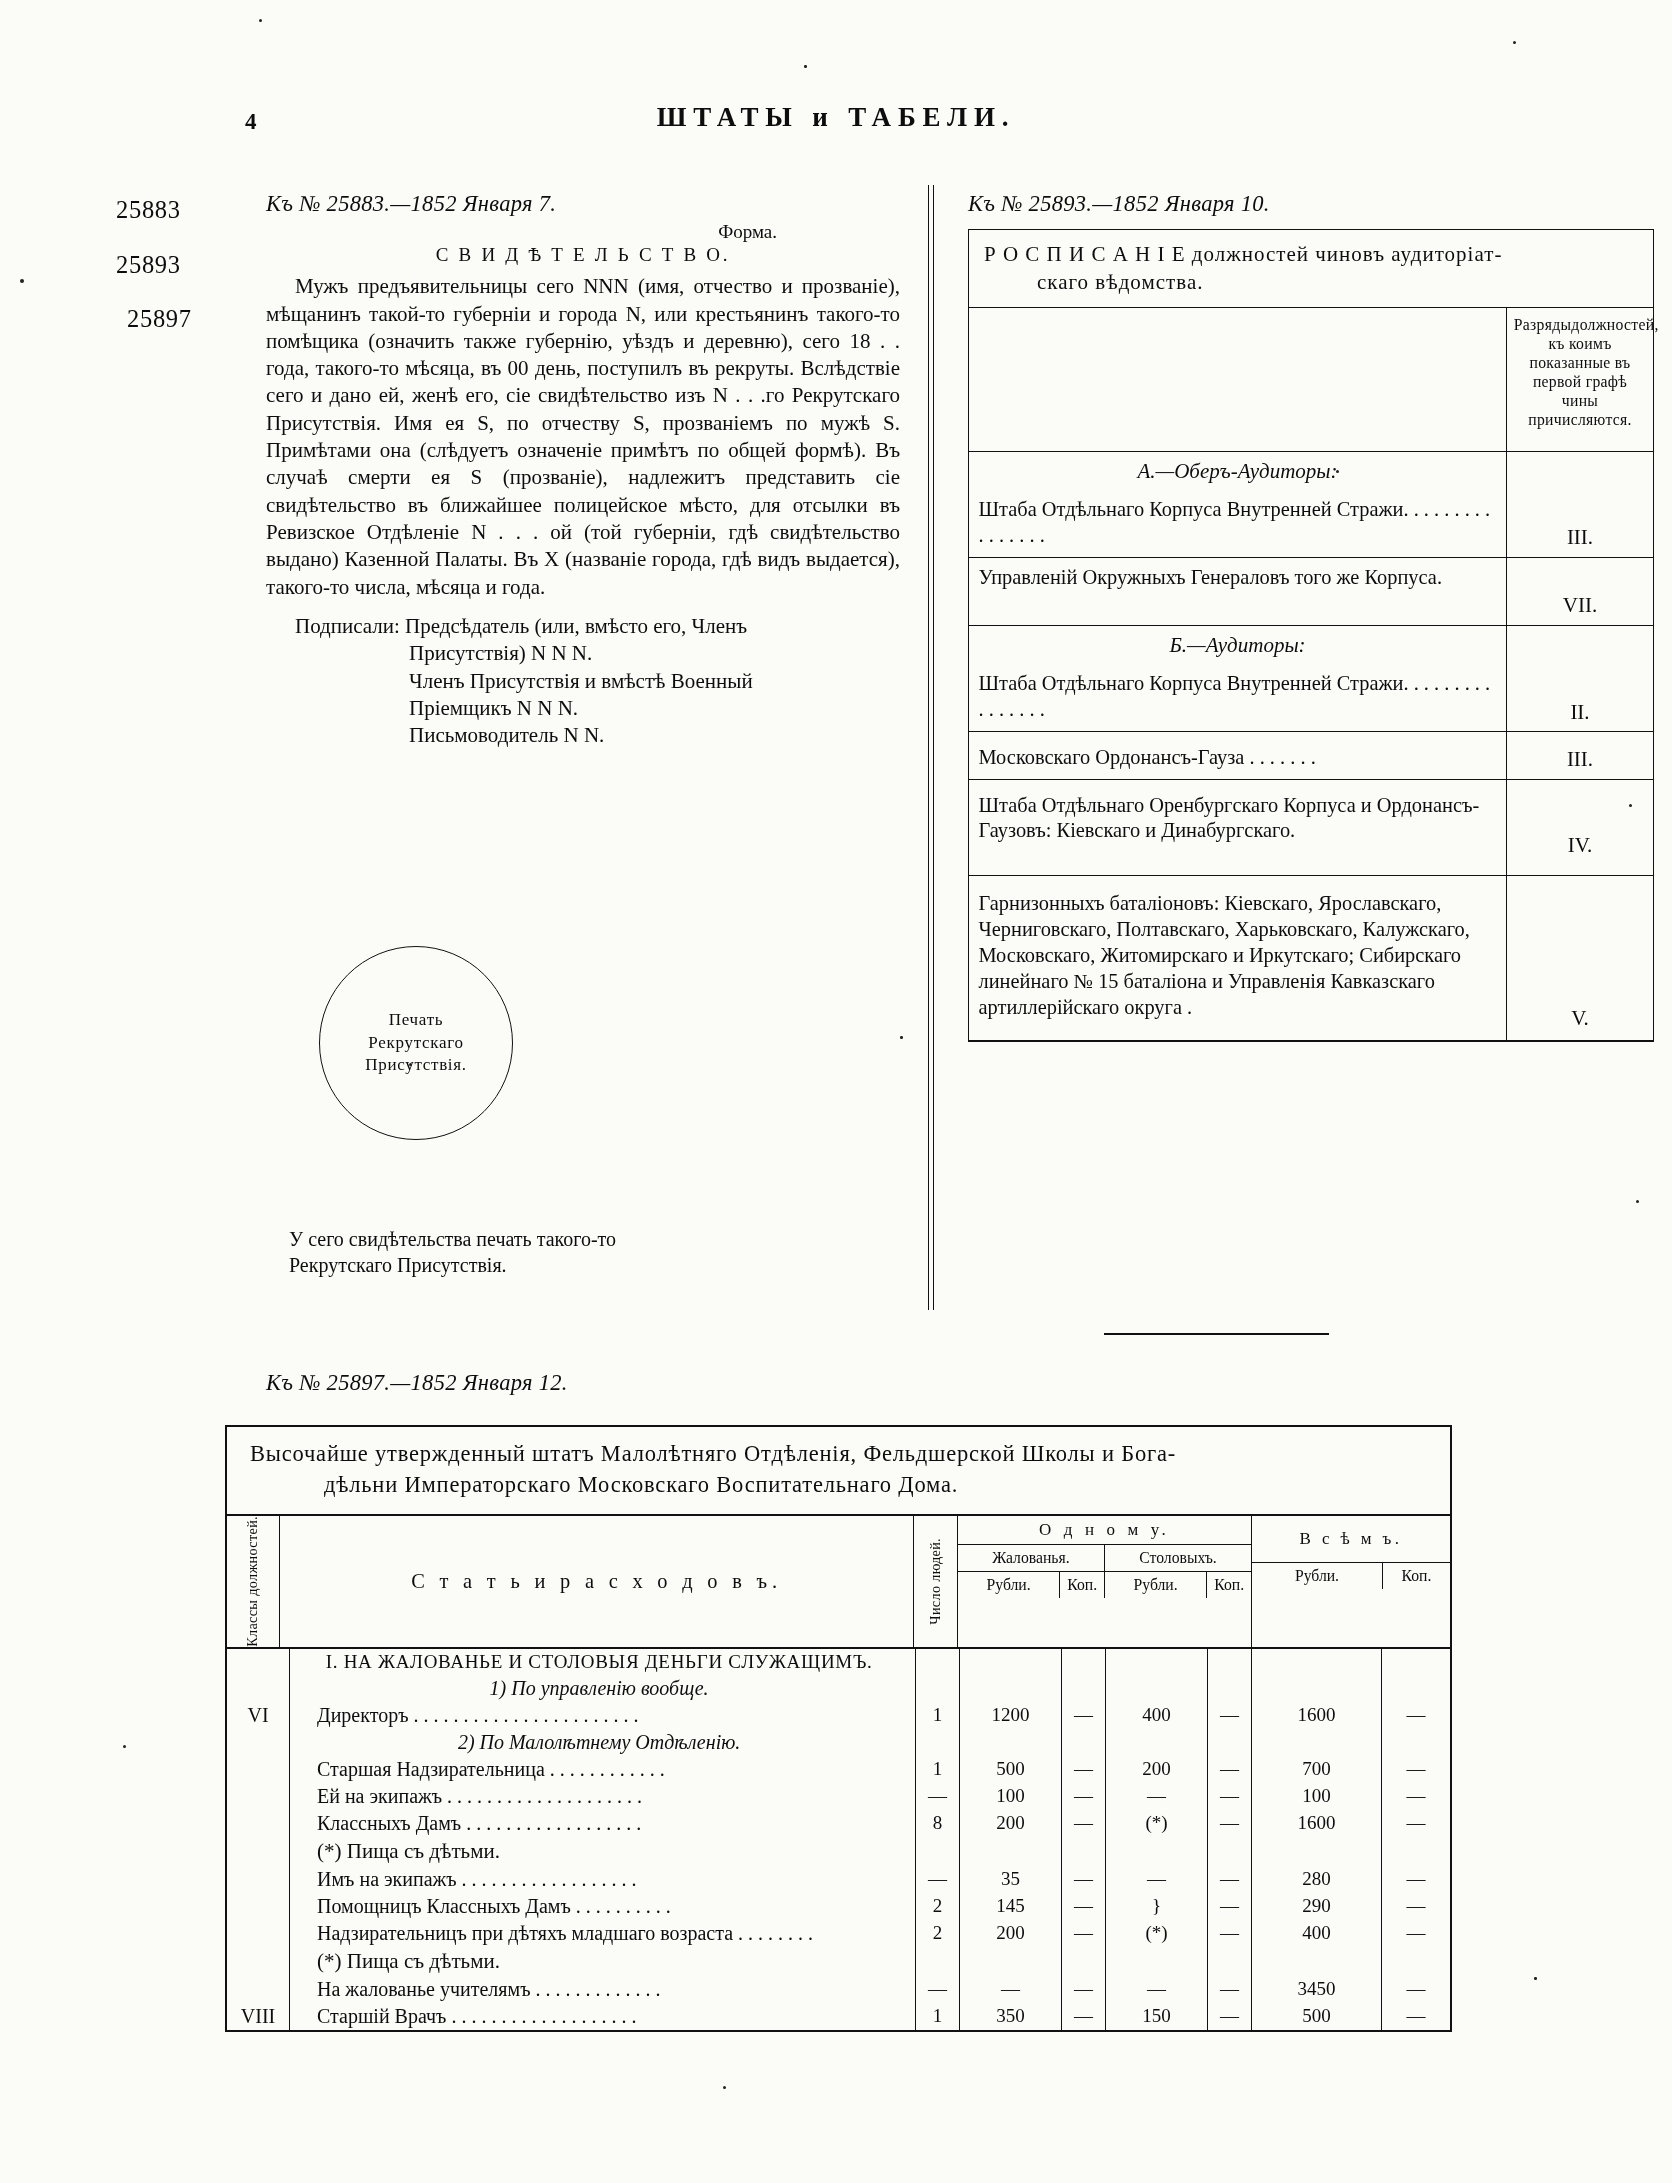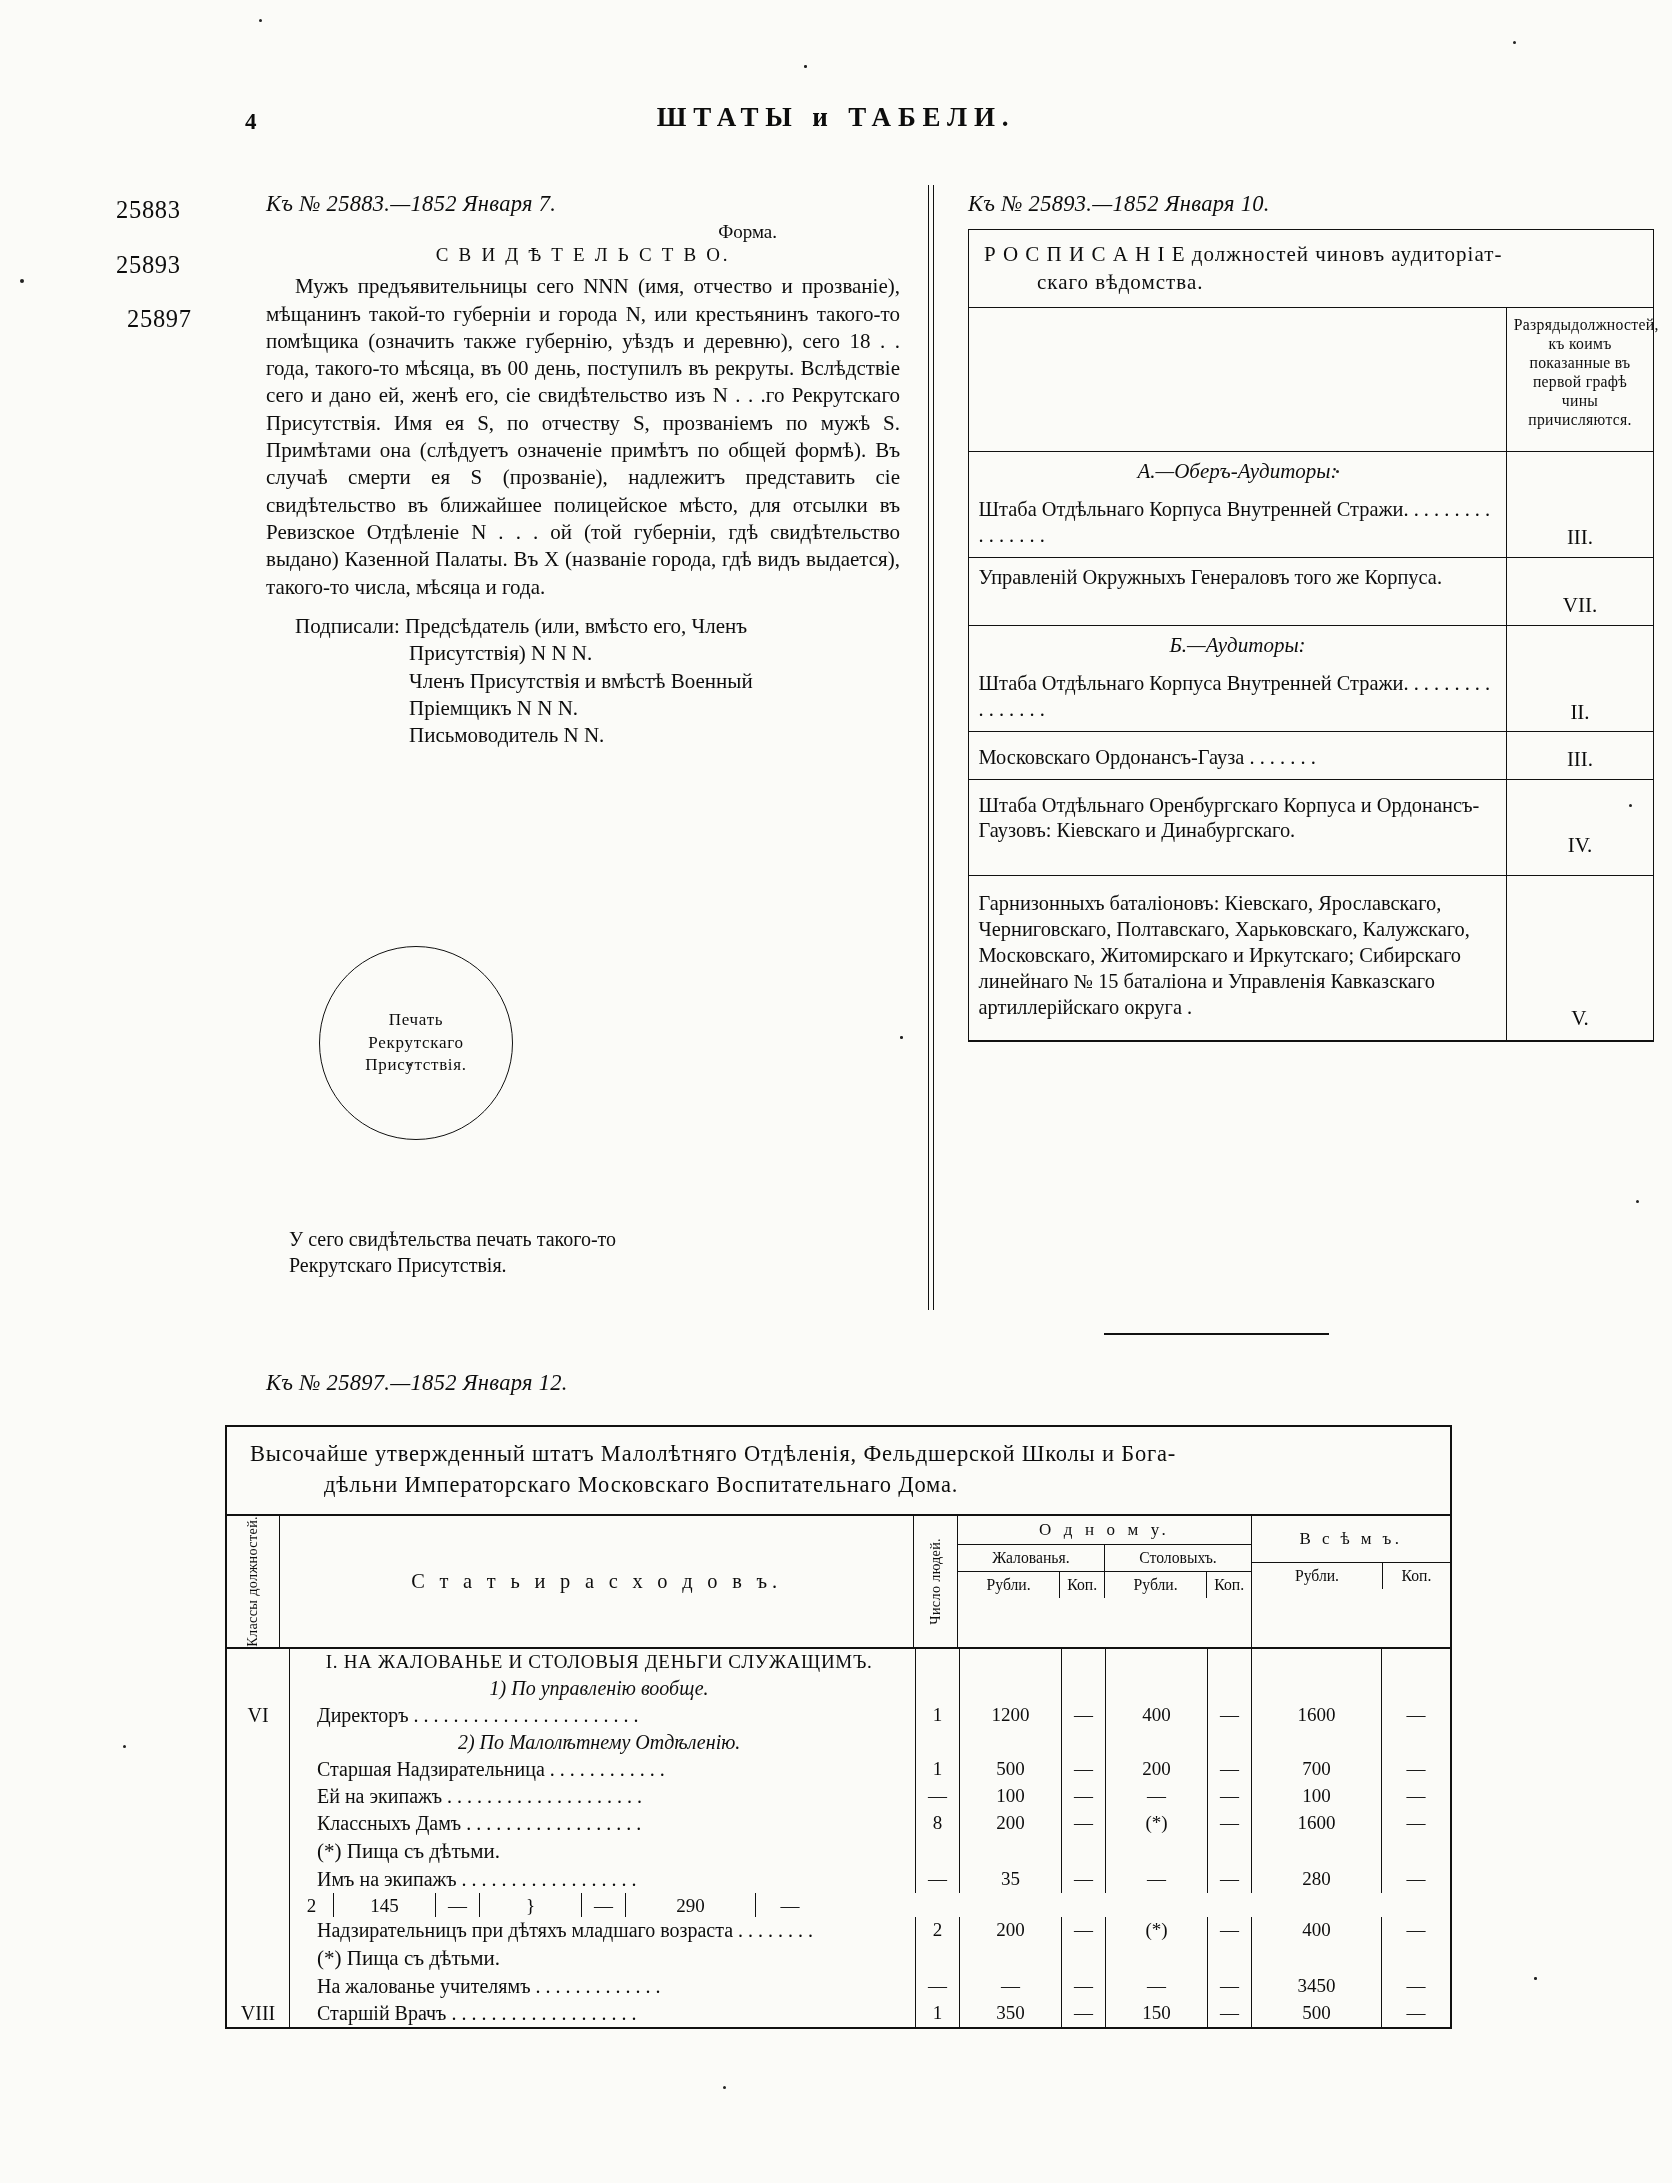--- a/index.html
+++ b/index.html
@@ -329,20 +329,21 @@
           <div class="nc">—</div>
           <div class="m1">35</div>
           <div class="m2">—</div>
           <div class="m3">—</div>
           <div class="m4">—</div>
           <div class="t1">280</div>
           <div class="t2">—</div>
         </div>
         <div class="brow">
           <div class="vc"></div>
+          <div class="ac">Помощницъ Классныхъ Дамъ . . . . . . . . . .</div>
           <div class="nc">2</div>
           <div class="m1">145</div>
           <div class="m2">—</div>
           <div class="m3">}</div>
           <div class="m4">—</div>
           <div class="t1">290</div>
           <div class="t2">—</div>
         </div>
         <div class="brow">
           <div class="vc"></div>

